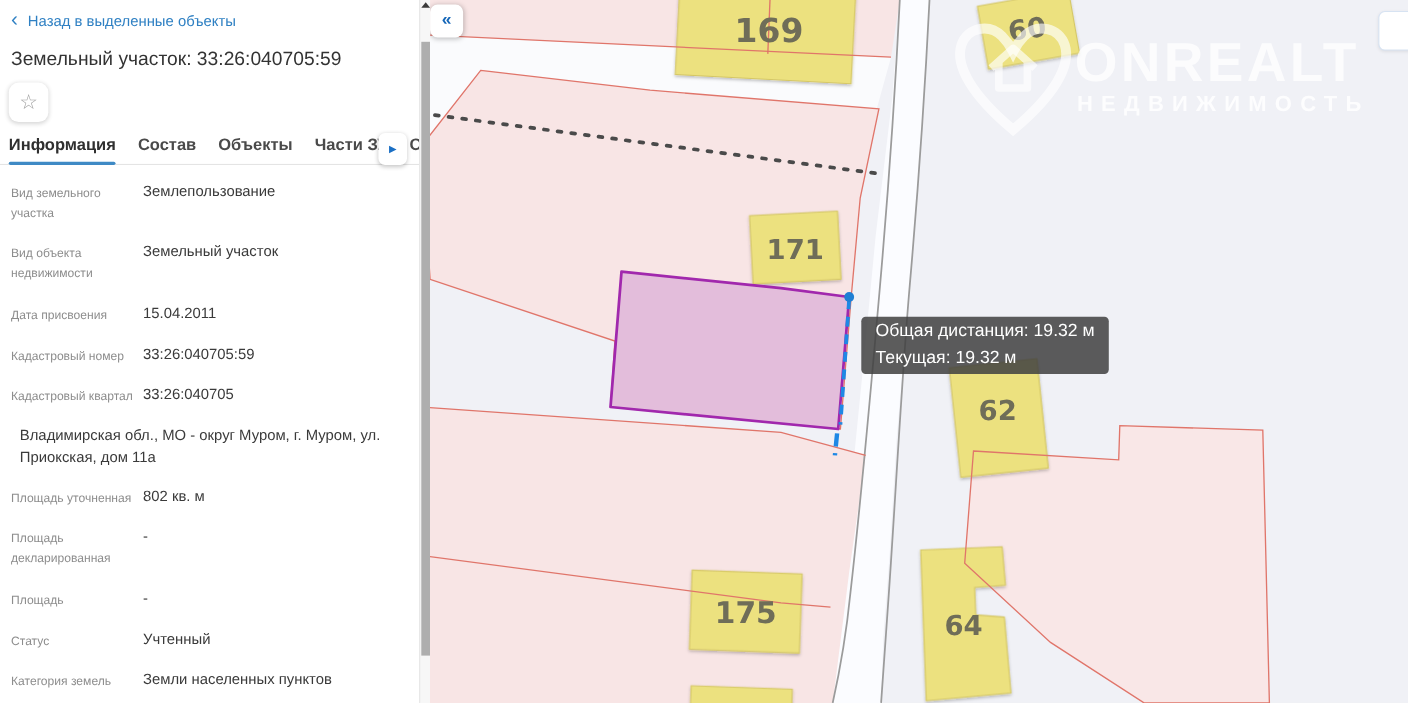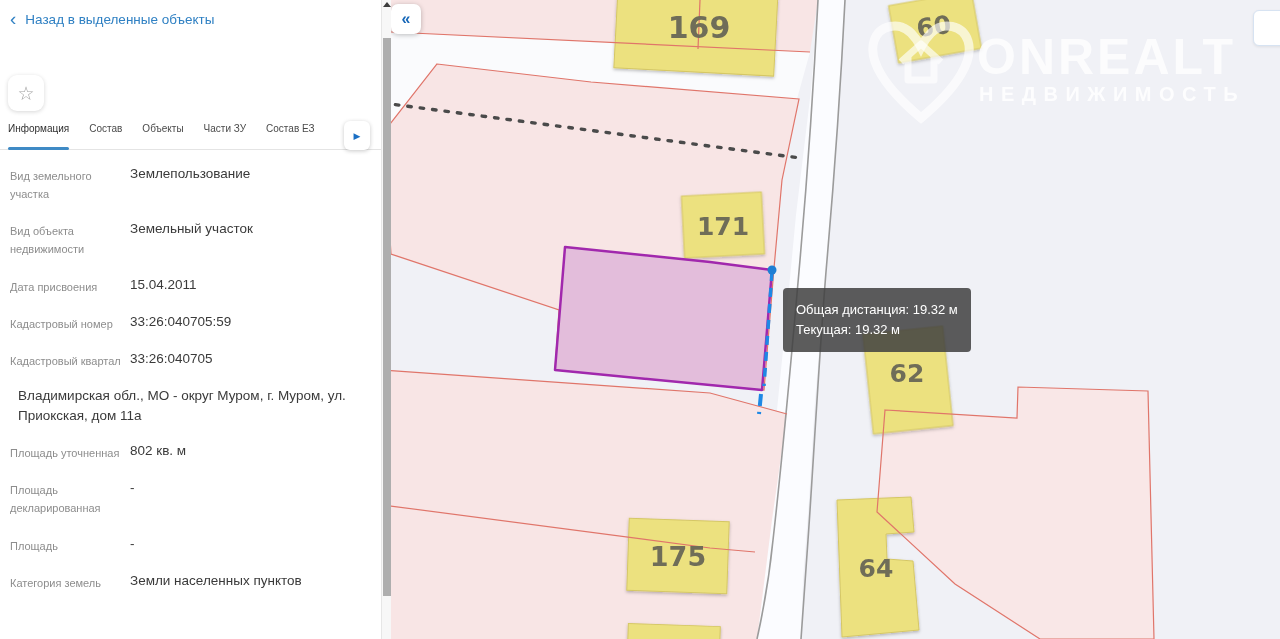--- a/index.html
+++ b/index.html
@@ -11,21 +11,21 @@
   .sidebar{position:absolute;left:0;top:0;width:381px;height:639px;background:#fff;}
   .back{position:absolute;left:10px;top:12px;display:flex;align-items:center;gap:9px;
         color:#2f80c3;font-size:13.5px;cursor:pointer;}
   .back .chev{font-size:19px;line-height:14px;font-weight:400;margin-top:-2px;}
   .title{position:absolute;left:10px;top:43px;font-size:17.5px;color:#333;font-weight:500;}
   .star-btn{position:absolute;left:8px;top:75px;width:36px;height:36px;border-radius:9px;
         background:#fff;box-shadow:0 1px 4px rgba(0,0,0,.16);display:flex;align-items:center;
         justify-content:center;color:#a2a2a2;font-size:19px;cursor:pointer;}
   .tabs{position:absolute;left:0;top:123px;width:381px;height:27px;
         border-bottom:1px solid #e4e4e4;display:flex;gap:20px;padding-left:8px;box-sizing:border-box;}
-  .tab{font-size:10px;color:#4a4a4a;white-space:nowrap;position:relative;padding-bottom:9px;cursor:pointer;}
+  .tab{font-size:15px;color:#4a4a4a;white-space:nowrap;position:relative;padding-bottom:9px;cursor:pointer;font-weight:bold;}
   .tab.active{color:#2f2f2f;}
   .tab.active::after{content:"";position:absolute;left:0;right:0;bottom:-1px;height:3px;
         background:#3f8ac5;border-radius:2px;}
   .tab-more{position:absolute;left:344px;top:121px;width:26px;height:29px;border-radius:6px;
         background:#fff;box-shadow:0 1px 4px rgba(0,0,0,.22);display:flex;align-items:center;
         justify-content:center;color:#1a6fc4;font-size:9px;cursor:pointer;z-index:3;}
   .fields{position:absolute;left:10px;top:164px;width:360px;}
   .frow{display:flex;margin-bottom:16px;}
   .flabel{width:112px;min-width:112px;font-size:11px;color:#8d8d8d;line-height:1.65;padding-top:3px;}
   .fvalue{margin-left:8px;font-size:13.5px;color:#3a3a3a;line-height:1.45;}
@@ -37,33 +37,34 @@
   .sb-thumb{position:absolute;left:1px;top:38px;width:8px;height:558px;background:#aeaeae;}
   
   .map{position:absolute;left:391px;top:0;width:889px;height:639px;overflow:hidden;background:#f0f1f6;}
   .map svg{position:absolute;left:0;top:0;}
   .collapse-btn{position:absolute;left:0px;top:4px;width:30px;height:30px;border-radius:7px;
       background:#fff;box-shadow:0 1px 5px rgba(0,0,0,.25);display:flex;align-items:center;
       justify-content:center;color:#1667b8;font-size:16px;font-weight:bold;cursor:pointer;z-index:5;}
   .corner-box{position:absolute;left:862px;top:10px;width:40px;height:34px;background:#fff;
       border:1px solid #d7e3f2;border-radius:6px;box-shadow:0 1px 3px rgba(0,0,0,.08);z-index:5;cursor:pointer;}
   .tooltip{position:absolute;left:392px;top:288px;background:rgba(64,64,64,.85);color:#fff;
-      font-size:13px;line-height:1.55;padding:12px 13px;border-radius:4px;white-space:nowrap;z-index:4;}
+      font-size:16px;line-height:1.55;padding:1px 13px;border-radius:4px;white-space:nowrap;z-index:4;}
   .bld-label{font-weight:bold;fill:#6f6d58;font-family:"DejaVu Sans",sans-serif;}
   .wm-big{font-weight:bold;fill:rgba(255,255,255,.78);letter-spacing:3px;}
   .wm-sub{font-weight:bold;fill:rgba(255,255,255,.85);letter-spacing:7.5px;}
 </style>
 </head>
 <body>
 
 <div class="sidebar">
   <div class="back">
     <span class="chev">‹</span>
     <span>Назад в выделенные объекты</span>
   </div>
+  <div class="title">Земельный участок: 33:26:040705:59</div>
   <div class="star-btn">
     <span>☆</span>
   </div>
 
   <div class="tabs">
     <span class="tab active">Информация</span>
     <span class="tab">Состав</span>
     <span class="tab">Объекты</span>
     <span class="tab">Части ЗУ</span>
     <span class="tab">Состав ЕЗ</span>
@@ -100,20 +101,24 @@
       <div class="flabel">Площадь уточненная</div>
       <div class="fvalue">802 кв. м</div>
     </div>
     <div class="frow">
       <div class="flabel">Площадь декларированная</div>
       <div class="fvalue">-</div>
     </div>
     <div class="frow">
       <div class="flabel">Площадь</div>
       <div class="fvalue">-</div>
+    </div>
+    <div class="frow">
+      <div class="flabel">Статус</div>
+      <div class="fvalue">Учтенный</div>
     </div>
     <div class="frow">
       <div class="flabel">Категория земель</div>
       <div class="fvalue">Земли населенных пунктов</div>
     </div>
 
   </div>
 </div>
 
 <div class="sb">

